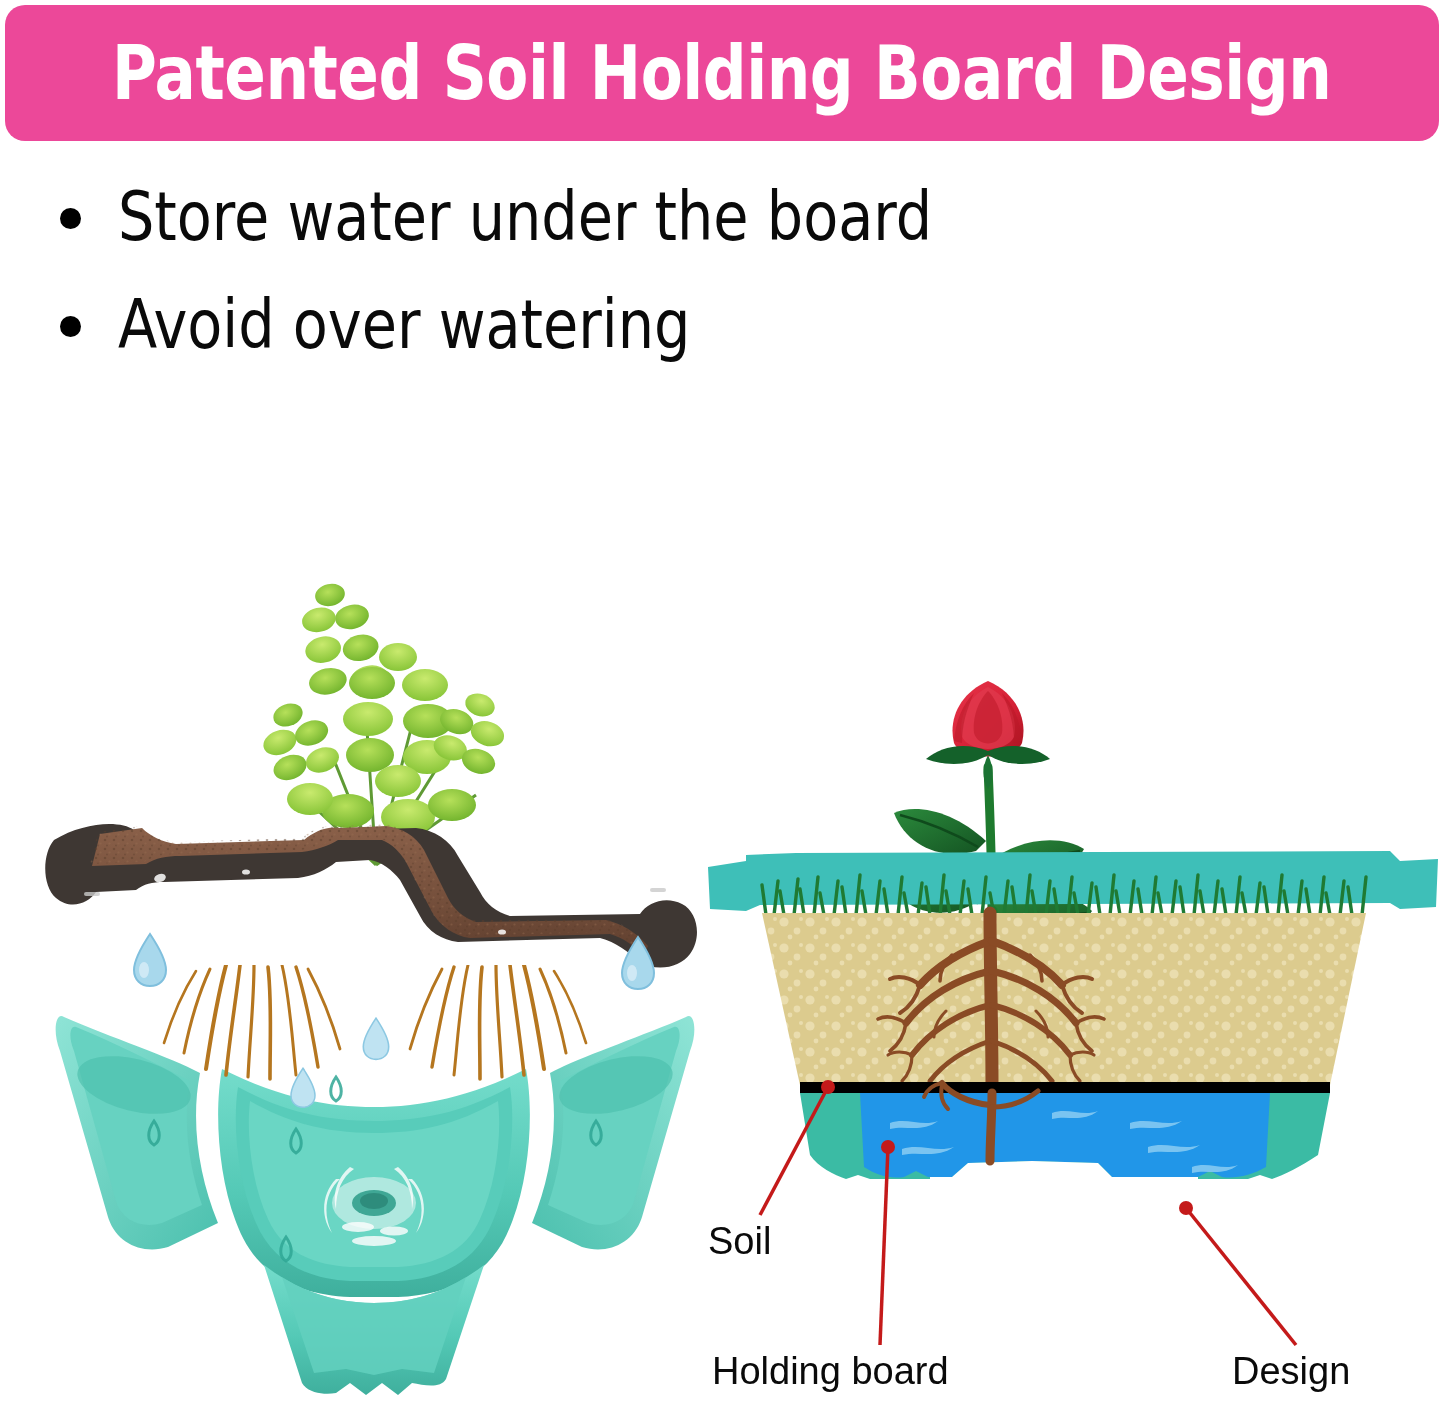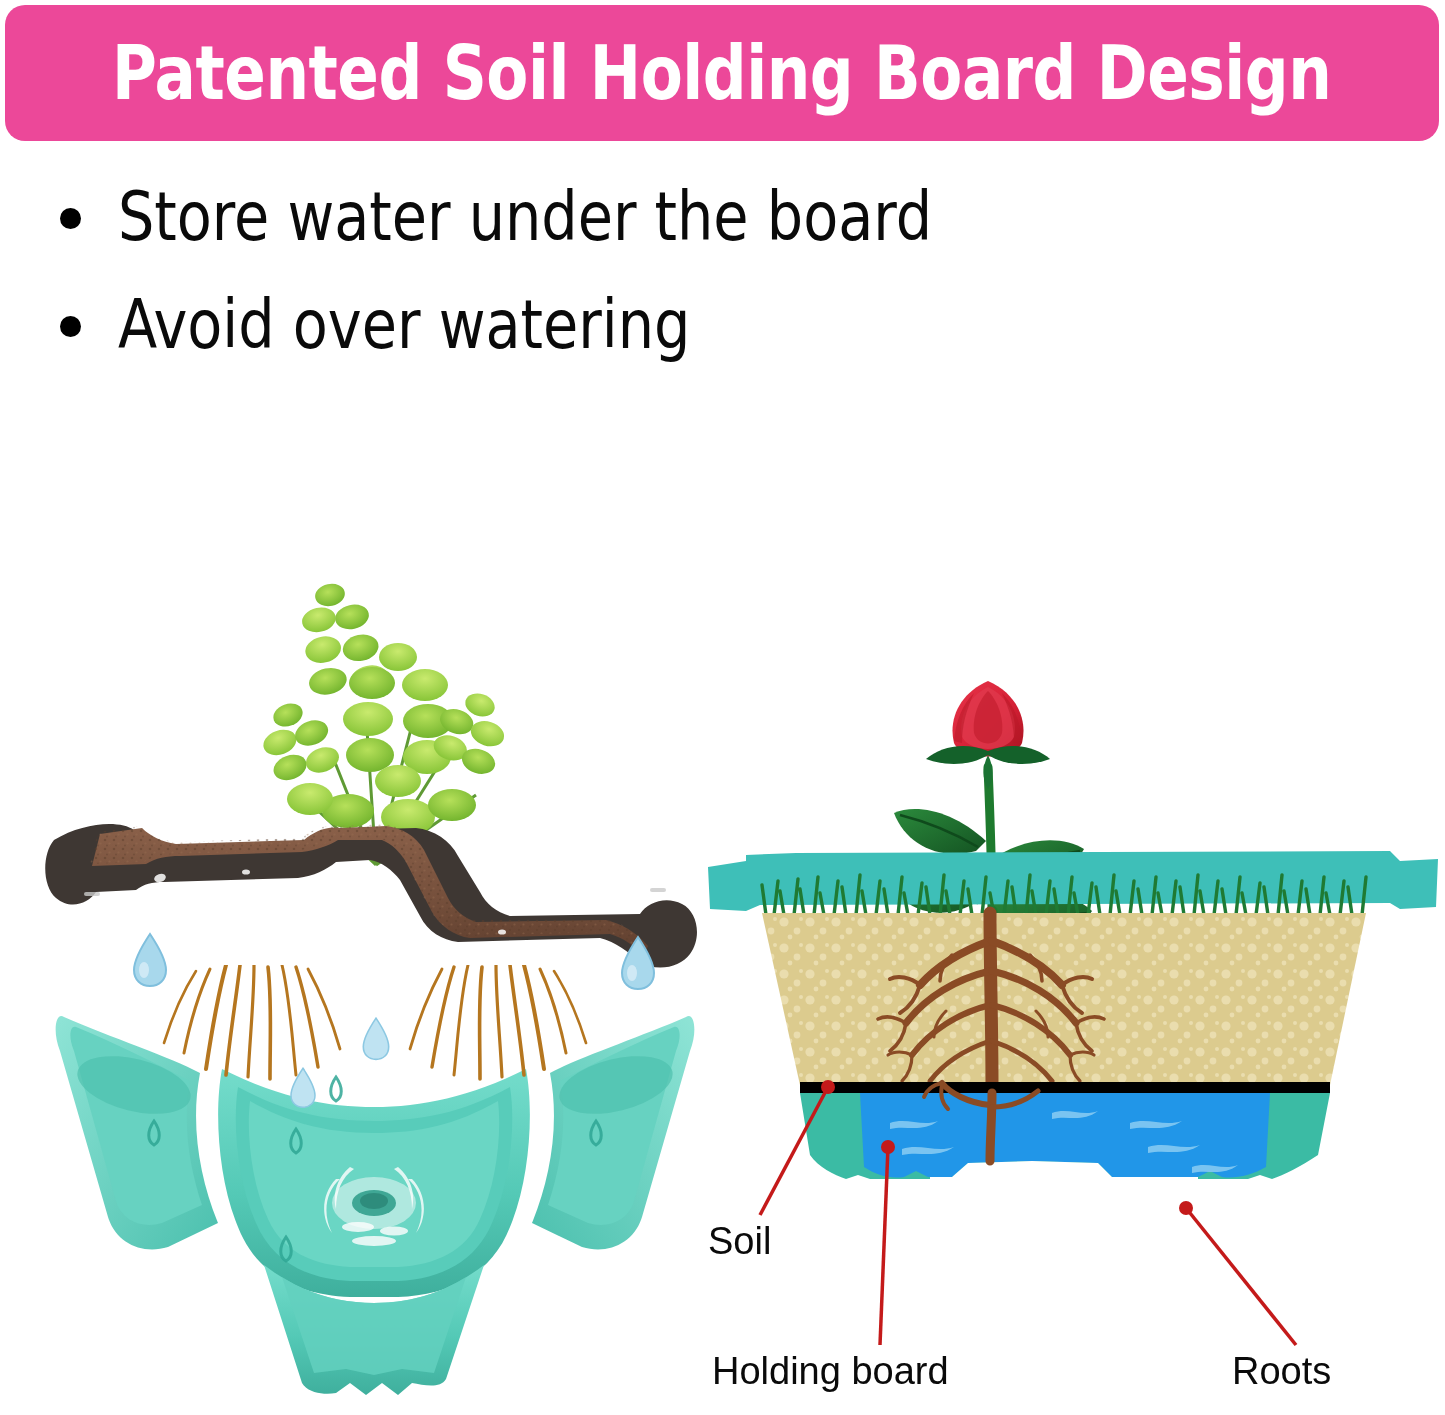--- a/index.html
+++ b/index.html
@@ -451,15 +451,15 @@
 
     <line x1="880" y1="1345" x2="888" y2="1147" stroke="#C41A1A" stroke-width="3.5"></line>
     <circle cx="888" cy="1147" r="7" fill="#C41A1A"></circle>
 
     <line x1="1296" y1="1345" x2="1186" y2="1208" stroke="#C41A1A" stroke-width="3.5"></line>
     <circle cx="1186" cy="1208" r="7" fill="#C41A1A"></circle>
   </svg>
 
   <div class="diagram-label label-soil">Soil</div>
   <div class="diagram-label label-board">Holding board</div>
-  <div class="diagram-label label-water">Roots</div>
+  <div class="diagram-label label-water">Design</div>
 
 </div>
 
 </body></html>

